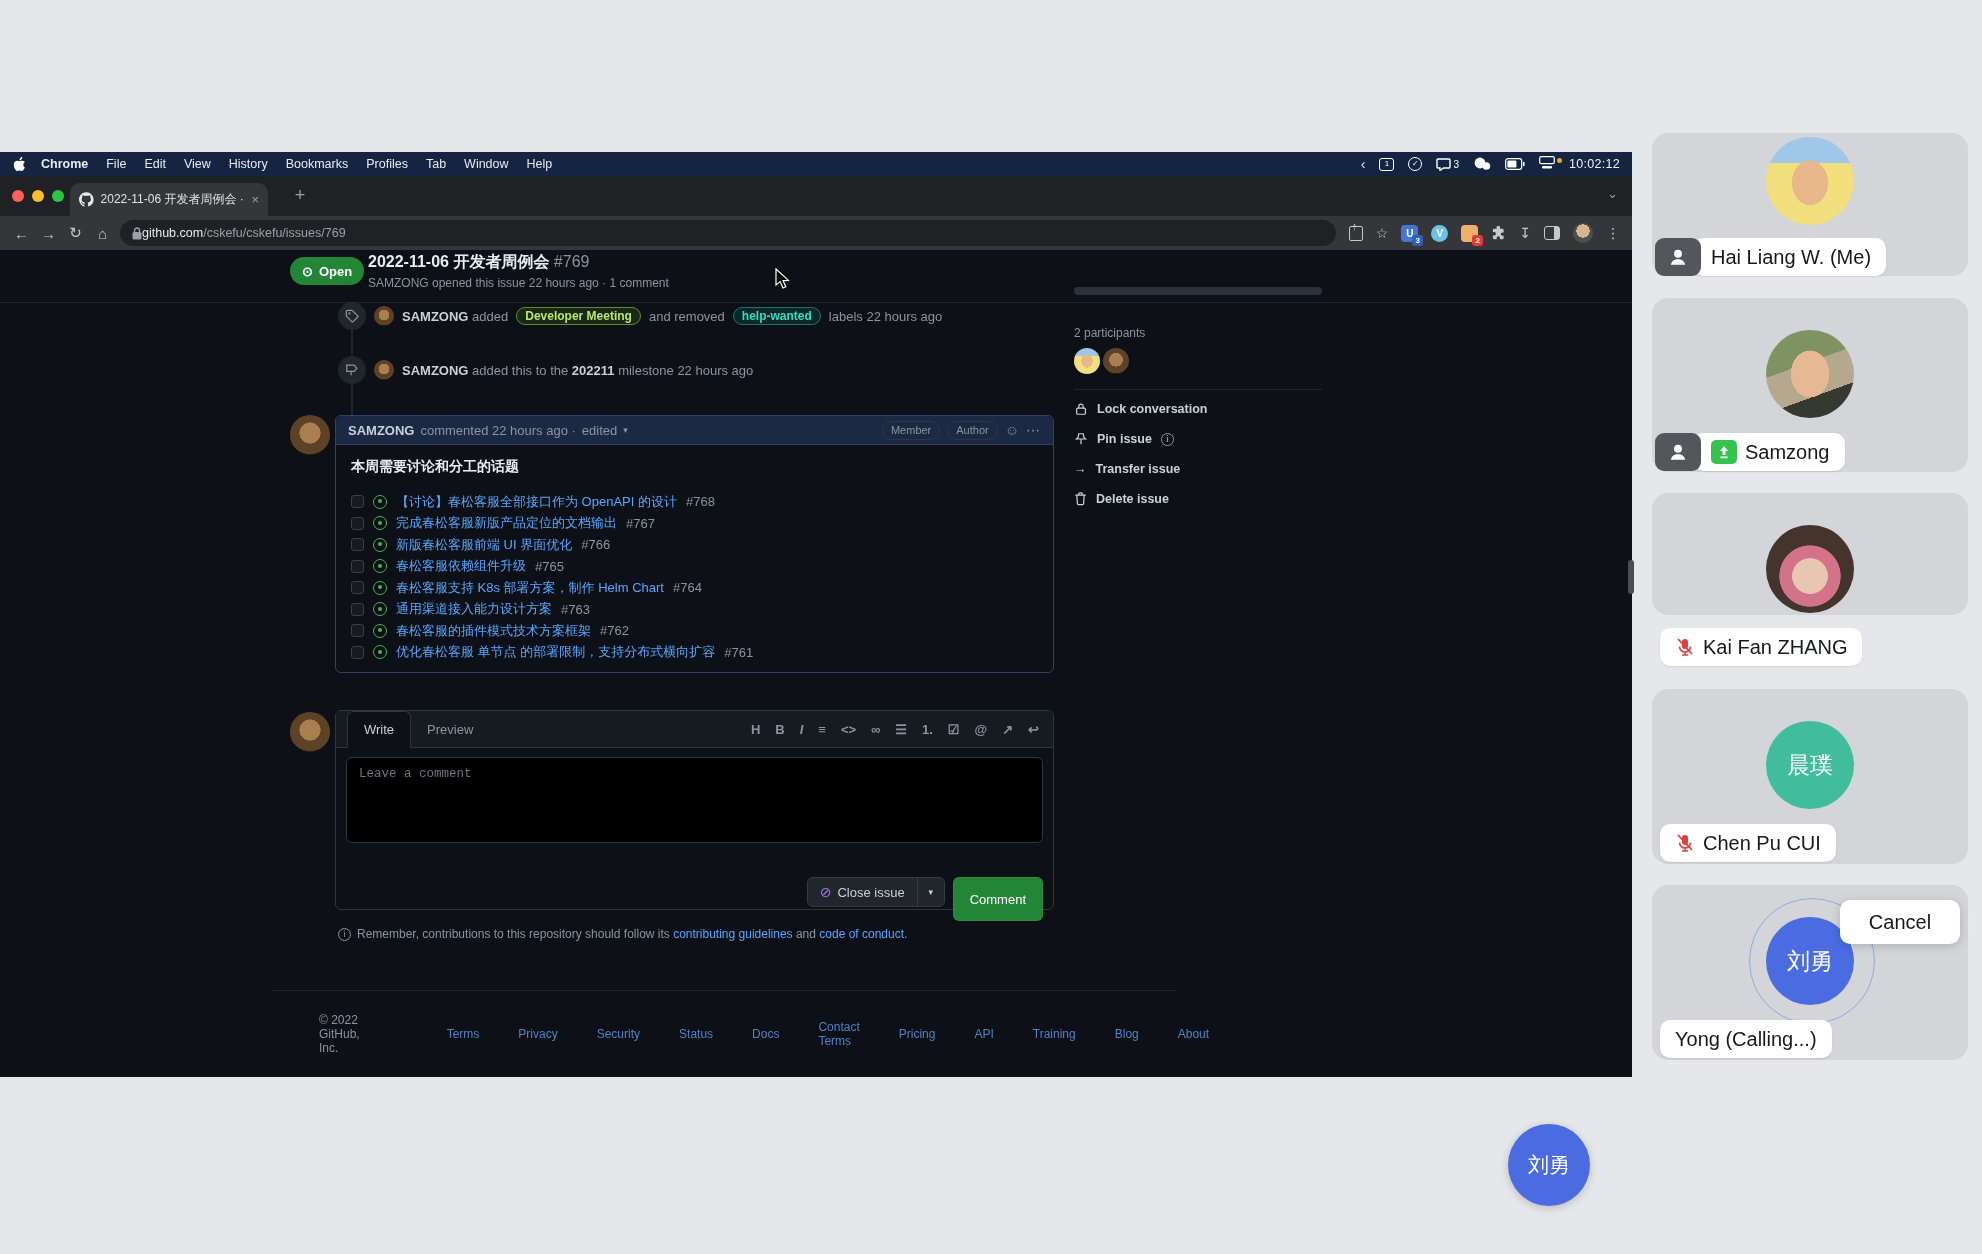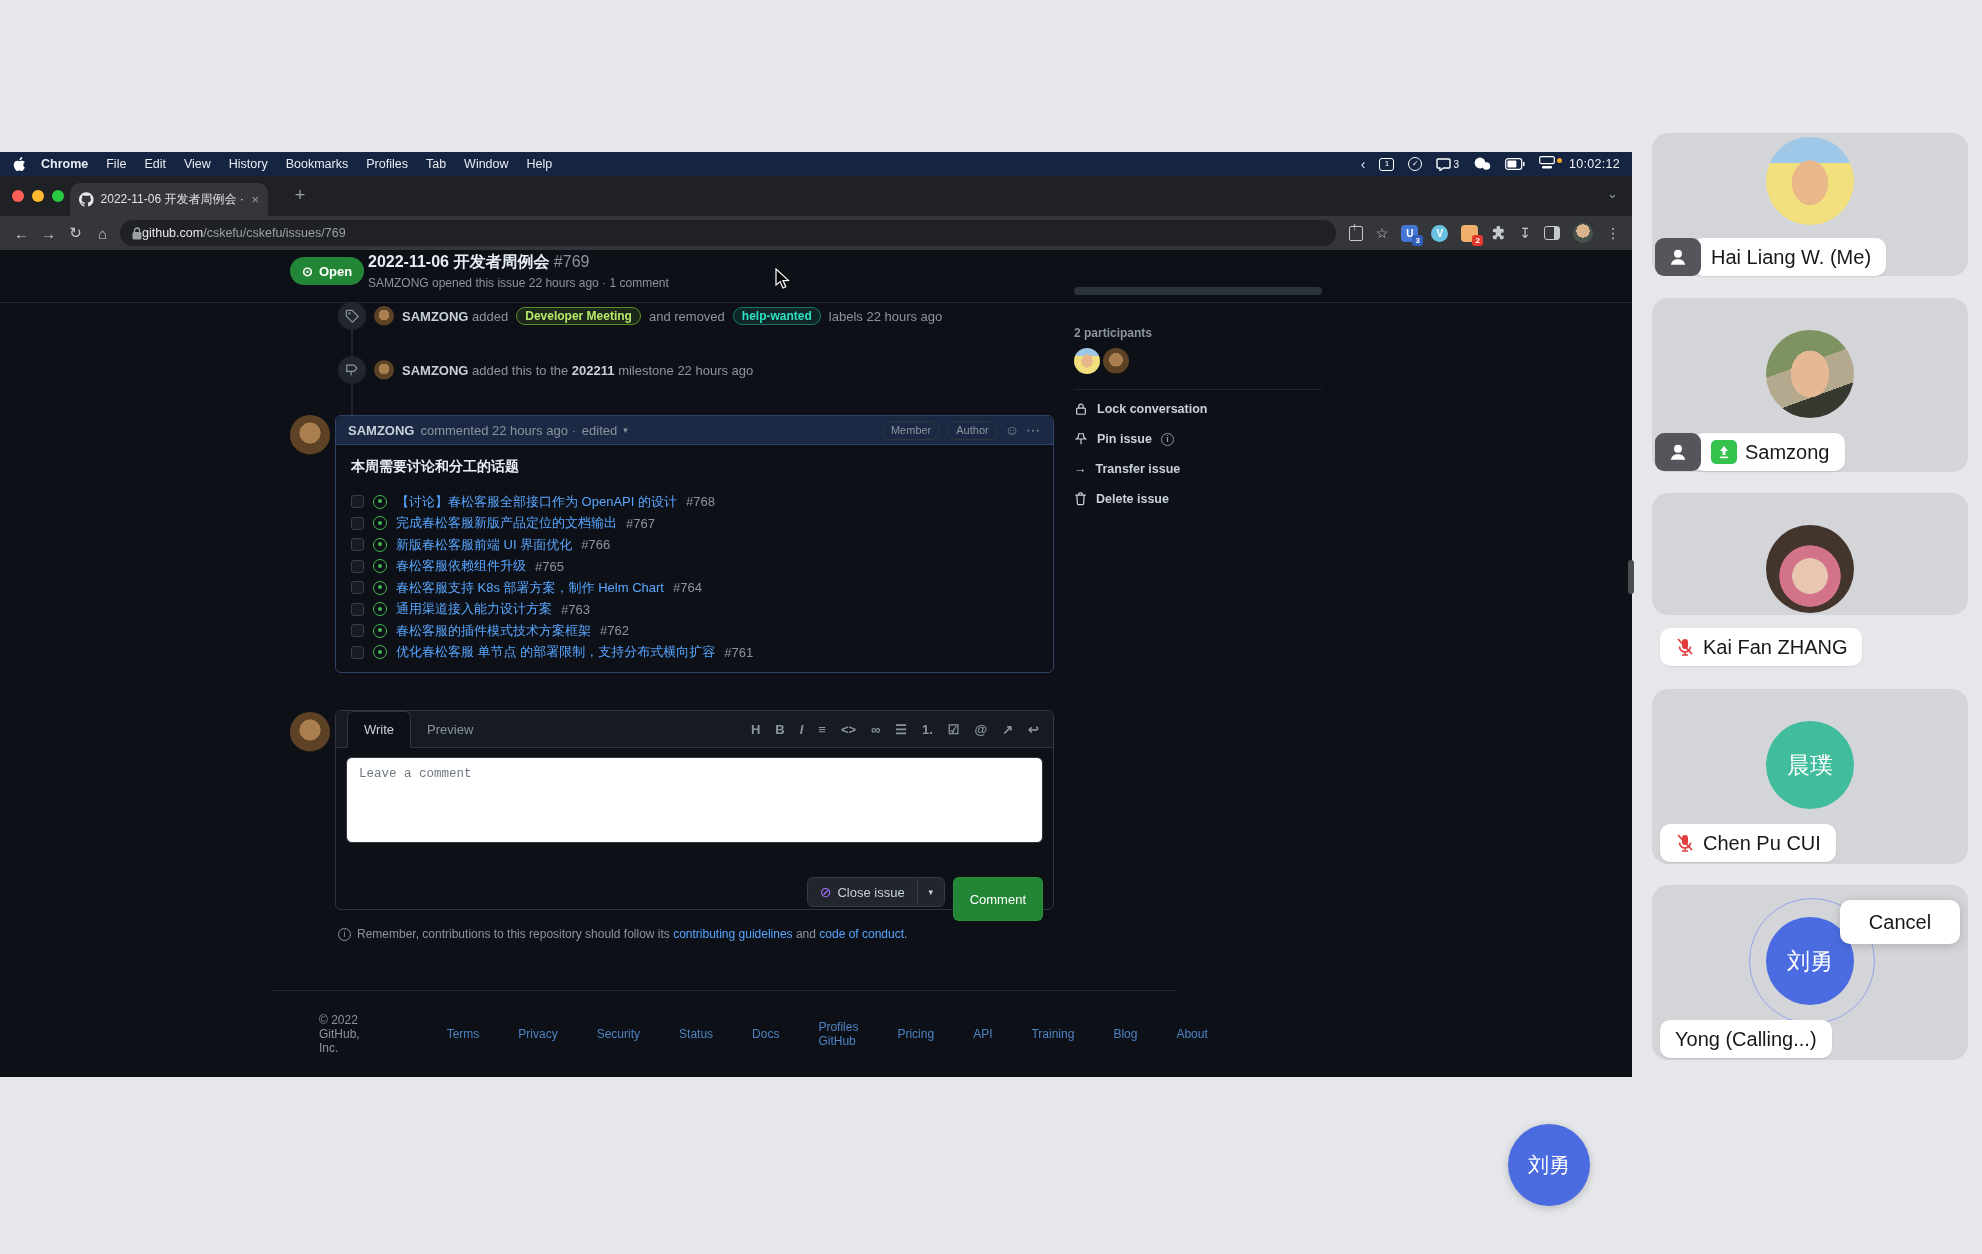--- a/index.html
+++ b/index.html
@@ -89,41 +89,41 @@
   .oicon::after { content:""; position:absolute; left:3.5px; top:3.5px; width:4px; height:4px; border-radius:50%; background:#3fb950; }
   .tlink { color:#58a6ff; }
   .tnum { color:#8b949e; }
 
   .editor { position:absolute; left:335px; top:460px; width:719px; height:200px; border:1px solid #30363d; border-radius:6px; background:#0d1117; }
   .e-head { height:37px; background:#161b22; border-bottom:1px solid #30363d; border-radius:6px 6px 0 0; display:flex; align-items:center; }
   .tab-write { margin-left:11px; height:37px; margin-bottom:-1px; padding:0 16px; background:#0d1117; border:1px solid #30363d; border-bottom:1px solid #0d1117; border-radius:6px 6px 0 0; color:#c9d1d9; font-size:13px; display:flex; align-items:center; }
   .tab-preview { padding:0 16px; color:#8b949e; font-size:13px; }
   .e-tools { margin-left:auto; display:flex; align-items:center; gap:15px; padding-right:14px; color:#8b949e; font-size:13px; }
   .e-tools span { font-weight:600; }
-  .input-wrap { position:absolute; left:10px; top:46px; width:697px; border:1px solid #30363d; border-radius:6px; background:#ffffff; }
+  .input-wrap { position:absolute; left:10px; top:46px; width:697px; border:1px solid #30363d; border-radius:6px; background:#000000; }
   .ta { height:84px; padding:9px 12px; color:#6e7681; font-size:12.5px; font-family:"Liberation Mono", monospace; }
   .attach { border-top:1px dashed #30363d; height:26px; display:flex; align-items:center; padding:0 10px; color:#8b949e; font-size:11.5px; }
   .md-ic { margin-left:auto; }
   .e-actions { position:absolute; right:10px; top:166px; display:flex; gap:8px; }
   .btn-close { height:30px; display:flex; align-items:stretch; background:#21262d; border:1px solid #373c44; border-radius:6px; color:#c9d1d9; font-size:13px; font-weight:500; }
   .bc-main { padding:0 12px; display:flex; align-items:center; gap:6px; }
   .bc-main .pc { color:#a371f7; font-size:14px; }
   .bc-arrow { width:27px; border-left:1px solid #373c44; display:flex; align-items:center; justify-content:center; font-size:9px; }
   .btn-comment { height:44px; padding:15px 16px; background:#238636; border:1px solid rgba(46,160,67,.4); border-radius:6px; color:#fff; font-size:13px; font-weight:500; display:flex; align-items:center; }
 
   .note { position:absolute; left:338px; top:677px; font-size:12px; color:#8b949e; display:flex; align-items:center; gap:6px; }
   .note a, .alink { color:#58a6ff; text-decoration:none; }
   .info-i { width:13px; height:13px; border:1px solid #8b949e; border-radius:50%; font-size:9px; line-height:11px; text-align:center; color:#8b949e; display:inline-block; }
 
   .pfooter { position:absolute; left:272px; top:740px; width:904px; border-top:1px solid #21262d; display:flex; align-items:center; gap:39px; padding-top:22px; font-size:12px; color:#8b949e; }
   .pfooter .copy { margin-left:8px; margin-right:48px; }
   .flink { color:#4e83c4; }
 
   .progressbar { position:absolute; left:1074px; top:37px; width:248px; height:8px; border-radius:4px; background:#2b323c; }
-  .p-head { position:absolute; left:1074px; top:76px; font-size:12px; font-weight:700; color:#8b949e; }
+  .p-head { position:absolute; left:1074px; top:76px; font-size:12px; font-weight:400; color:#8b949e; }
   .p-avs { position:absolute; left:1074px; top:98px; display:flex; gap:3px; }
   .p-av { width:26px; height:26px; border-radius:50%; }
   .sb-div { position:absolute; left:1074px; top:139px; width:248px; border-top:1px solid #21262d; }
   .sb-item { position:absolute; left:1074px; display:flex; align-items:center; gap:9px; font-size:12.5px; font-weight:600; color:#c9d1d9; height:18px; }
   .sb-item svg { flex:0 0 auto; }
 
   .cursor { position:absolute; left:775px; top:18px; z-index:40; }
   .resize-handle { position:absolute; left:1628px; top:560px; width:6px; height:34px; border-radius:3px; background:#4a4d52; z-index:5; }
 
   
@@ -421,21 +421,21 @@
       <div class="pfooter">
         <svg width="24" height="24" viewBox="0 0 16 16">
             <path fill="#afb8c1" d="M8 0C3.58 0 0 3.58 0 8c0 3.54 2.29 6.53 5.47 7.59.4.07.55-.17.55-.38 0-.19-.01-.82-.01-1.49-2.01.37-2.53-.49-2.69-.94-.09-.23-.48-.94-.82-1.13-.28-.15-.68-.52-.01-.53.63-.01 1.08.58 1.23.82.72 1.21 1.87.87 2.33.66.07-.52.28-.87.51-1.07-1.78-.2-3.64-.89-3.64-3.95 0-.87.31-1.59.82-2.15-.08-.2-.36-1.02.08-2.12 0 0 .67-.21 2.2.82.64-.18 1.32-.27 2-.27s1.36.09 2 .27c1.53-1.04 2.2-.82 2.2-.82.44 1.1.16 1.92.08 2.12.51.56.82 1.27.82 2.15 0 3.07-1.87 3.75-3.65 3.95.29.25.54.73.54 1.48 0 1.07-.01 1.93-.01 2.2 0 .21.15.46.55.38A8.01 8.01 0 0 0 16 8c0-4.42-3.58-8-8-8z"></path>
           </svg>
         <span class="copy">© 2022 GitHub, Inc.</span>
         <span class="flink">Terms</span>
         <span class="flink">Privacy</span>
         <span class="flink">Security</span>
         <span class="flink">Status</span>
         <span class="flink">Docs</span>
-        <span class="flink">Profiles GitHub</span>
+        <span class="flink">Contact Terms</span>
         <span class="flink">Pricing</span>
         <span class="flink">API</span>
         <span class="flink">Training</span>
         <span class="flink">Blog</span>
         <span class="flink">About</span>
       </div>
 
       <svg class="cursor" width="16" height="22" viewBox="0 0 16 22">
           <path d="M1 1 L1 17 L5.2 13.6 L8 20 L10.8 18.8 L8 12.6 L13.4 12.4 Z" fill="#000" stroke="#fff" stroke-width="1.2"></path>
         </svg>

